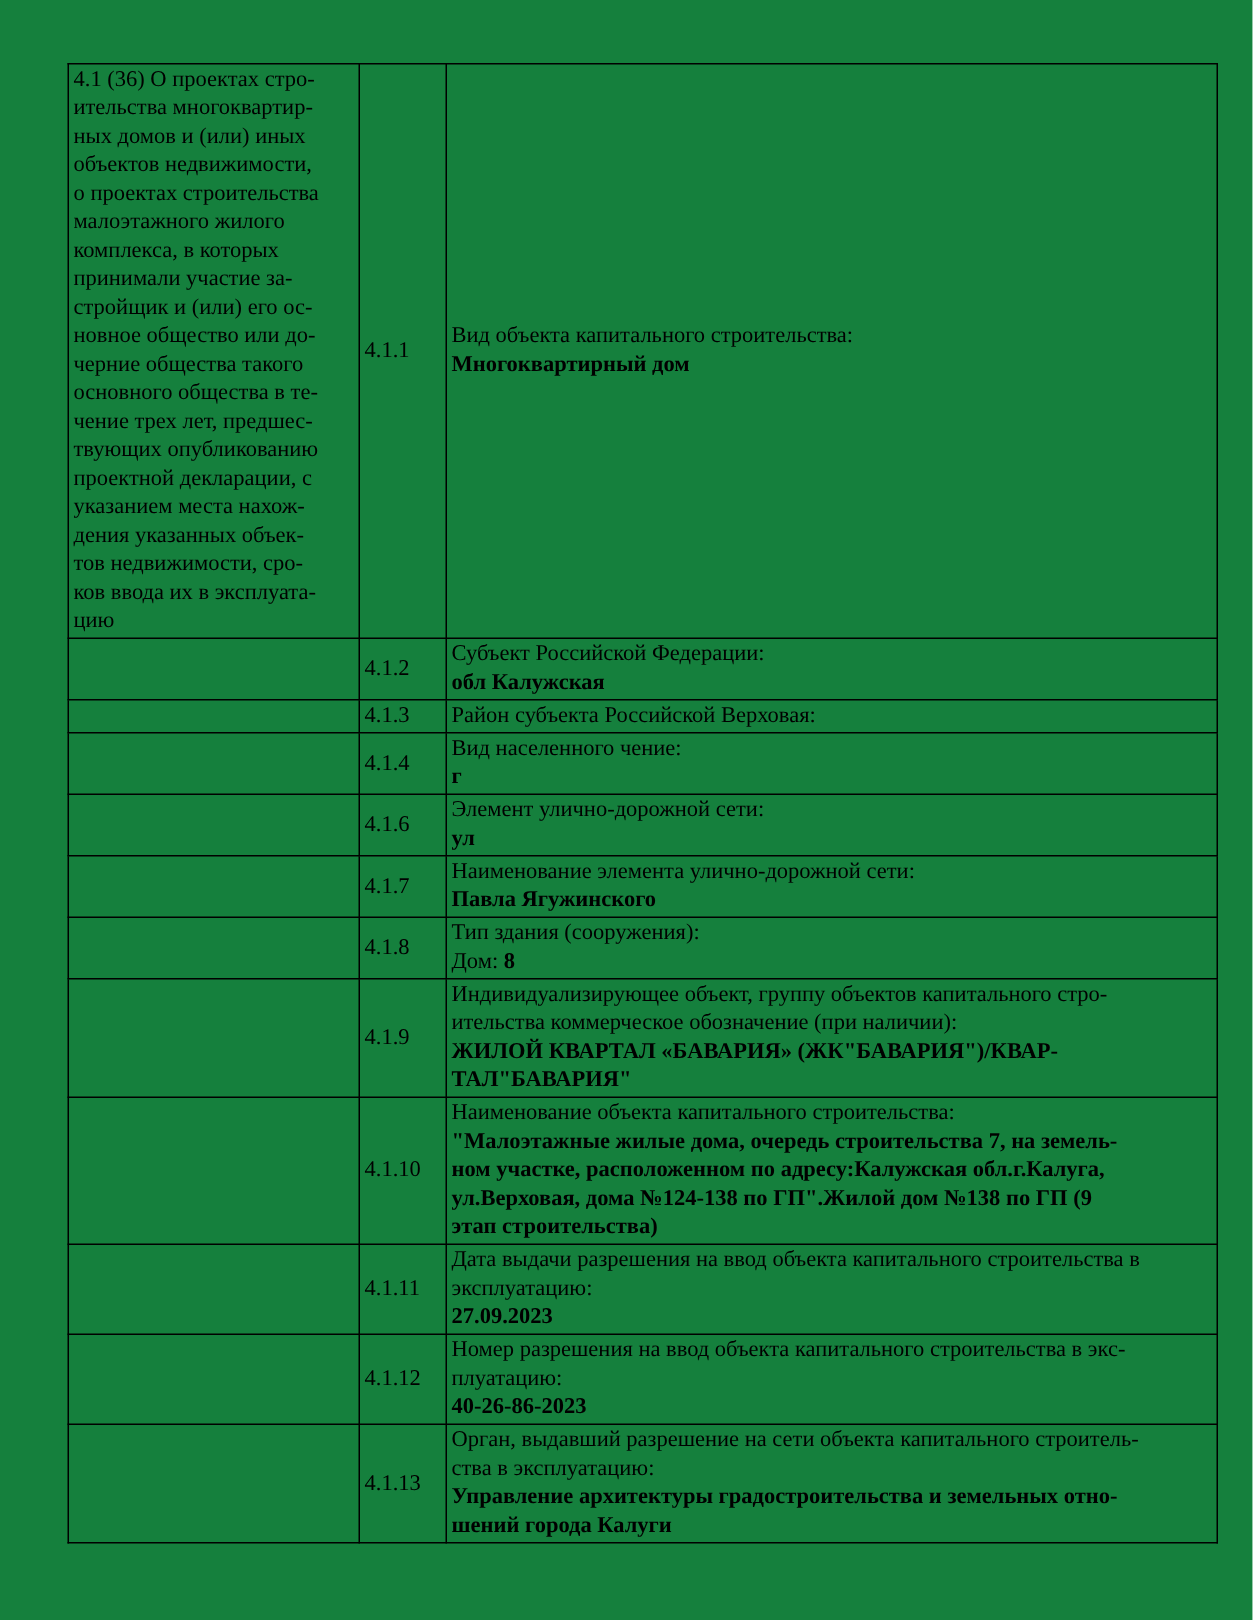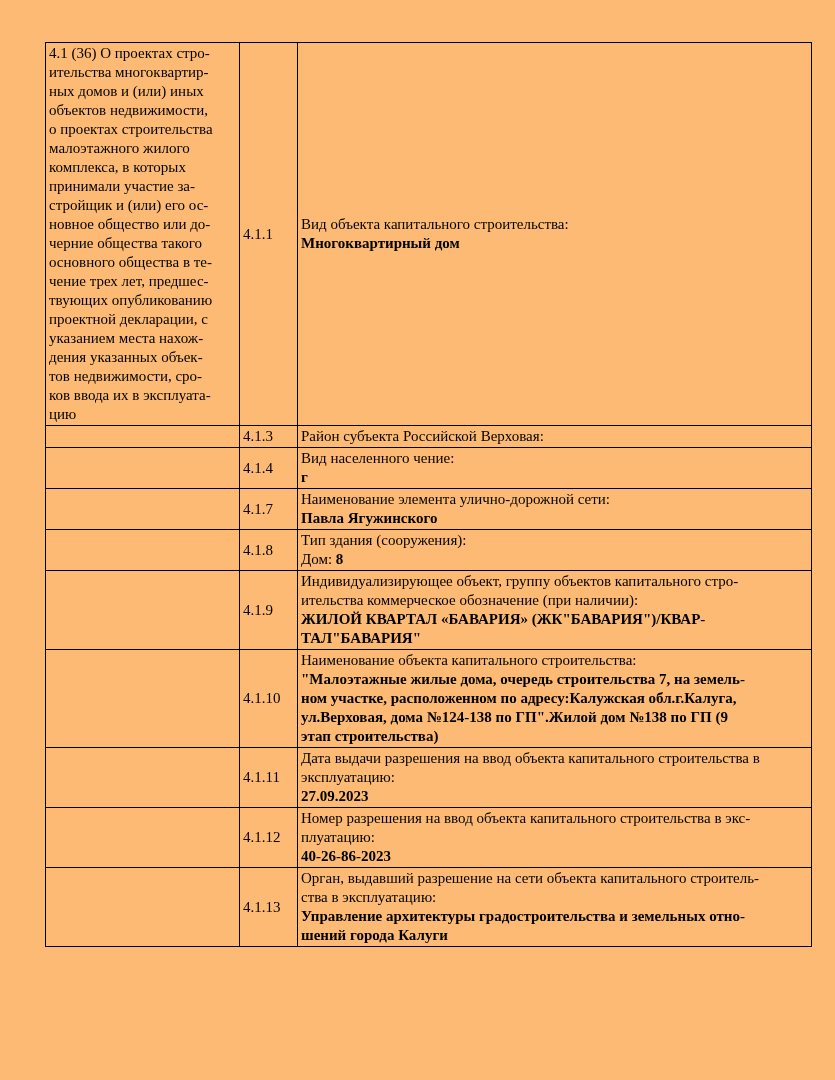--- a/index.html
+++ b/index.html
@@ -10,21 +10,21 @@
   body {
     width: 835px;
     height: 1080px;
     font-family: "Liberation Serif", serif;
     color: #000000;
   }
   .page {
     position: relative;
     width: 835px;
     height: 1080px;
-    background: #fdba74;
+    background: #15803d;
     overflow: hidden;
   }
   table.decl-table {
     position: absolute;
     left: 45px;
     top: 42px;
     width: 745px;
     border-collapse: collapse;
     table-layout: fixed;
     font-size: 15px;
@@ -81,31 +81,47 @@
 ков ввода их в эксплуата-
 цию</td>
     <td class="col-num"><span class="num">4.1.1</span></td>
     <td class="col-content">
       <span class="label">Вид объекта капитального строительства:</span>
             <span class="value-line"><span class="value-prefix"></span><b class="value">Многоквартирный дом</b></span>
     </td>
   </tr>
         <tr>
     <td class="col-intro"></td>
+    <td class="col-num"><span class="num">4.1.2</span></td>
+    <td class="col-content">
+      <span class="label">Субъект Российской Федерации:</span>
+            <span class="value-line"><span class="value-prefix"></span><b class="value">обл Калужская</b></span>
+    </td>
+  </tr>
+        <tr>
+    <td class="col-intro"></td>
     <td class="col-num"><span class="num">4.1.3</span></td>
     <td class="col-content">
       <span class="label">Район субъекта Российской Верховая:</span>
     </td>
   </tr>
         <tr>
     <td class="col-intro"></td>
     <td class="col-num"><span class="num">4.1.4</span></td>
     <td class="col-content">
       <span class="label">Вид населенного чение:</span>
             <span class="value-line"><span class="value-prefix"></span><b class="value">г</b></span>
+    </td>
+  </tr>
+        <tr>
+    <td class="col-intro"></td>
+    <td class="col-num"><span class="num">4.1.6</span></td>
+    <td class="col-content">
+      <span class="label">Элемент улично-дорожной сети:</span>
+            <span class="value-line"><span class="value-prefix"></span><b class="value">ул</b></span>
     </td>
   </tr>
         <tr>
     <td class="col-intro"></td>
     <td class="col-num"><span class="num">4.1.7</span></td>
     <td class="col-content">
       <span class="label">Наименование элемента улично-дорожной сети:</span>
             <span class="value-line"><span class="value-prefix"></span><b class="value">Павла Ягужинского</b></span>
     </td>
   </tr>

